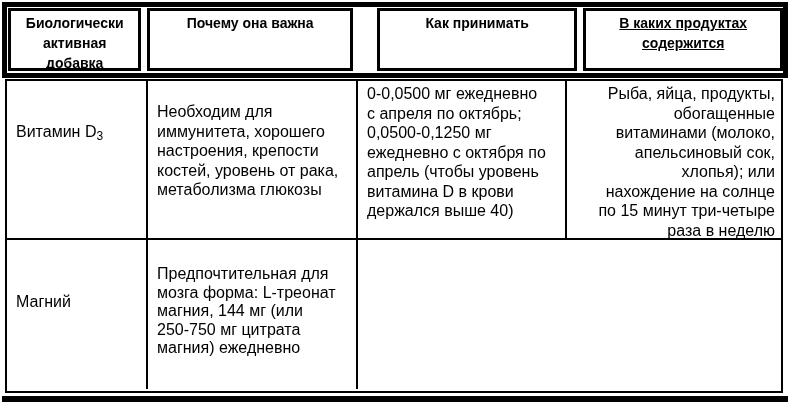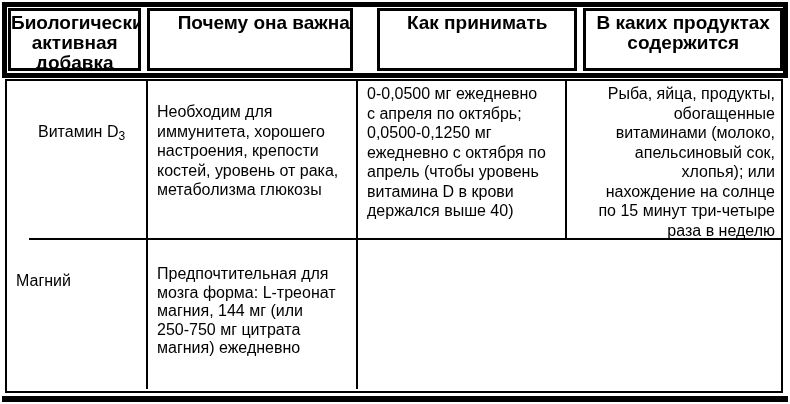--- a/index.html
+++ b/index.html
@@ -27,30 +27,30 @@
     display: flex;
     align-items: flex-start;
   }
   .hbox {
     box-sizing: border-box;
     border: 3px solid #000000;
     height: 63px;
     margin-top: 1px;
     text-align: center;
     font-weight: bold;
-    font-size: 19px;
+    font-size: 14px;
     line-height: 20px;
     padding-top: 2px;
     white-space: pre-line;
     overflow: hidden;
   }
   .hbox.c1 { width: 137px; margin-left: 1px; }
-  .hbox.c2 { width: 211px; margin-left: 6px; text-align: right; }
+  .hbox.c2 { width: 211px; margin-left: 6px; }
   .hbox.c3 { width: 206px; margin-left: 24px; }
-  .hbox.c4 { width: 205px; margin-left: 6px; }
+  .hbox.c4 { width: 205px; margin-left: 6px; text-decoration: underline; }
 
   
   .tbody {
     position: absolute;
     left: 5px; top: 79px;
     width: 778px; height: 314px;
     box-sizing: border-box;
     border: 2px solid #000000;
     border-top-width: 2px;
   }
@@ -66,23 +66,23 @@
     padding: 3px 6px 0 9px;
     white-space: pre-line;
     overflow: hidden;
   }
   .trow.r1 .cell { line-height: 19.5px; }
   .trow.r2 .cell { line-height: 18.6px; }
   .cell.cb { border-right: 2px solid #000000; }
   .cell.c3 { }
   .cell.c4 { padding-left: 10px; text-align: right; }
   
-  .r1 .c1 { padding-top: 21px; margin-left: 22px; }
+  .r1 .c1 { padding-top: 21px; }
   .r1 .c2 { padding-top: 21px; }
-  .r2 .c1 { padding-top: 13px; }
+  .r2 .c1 { padding-top: 34px; }
   .r2 .c3 { padding-top: 25px; }
 
   sub.chem {
     font-size: 12px;
     vertical-align: -3px;
   }
 
   
   .bottom-bar {
     position: absolute;

